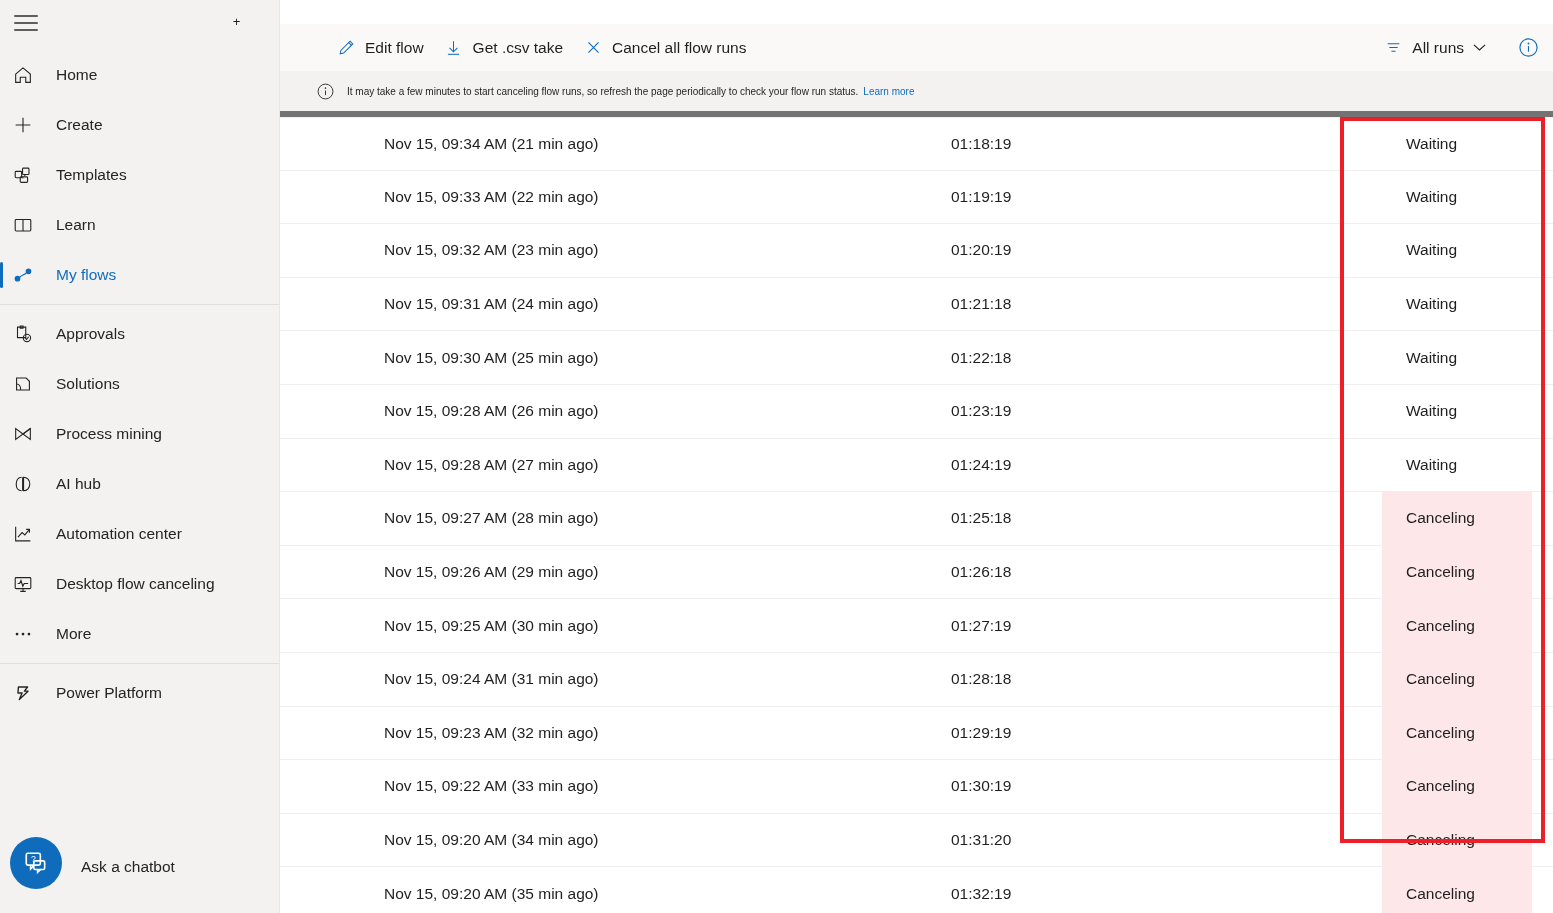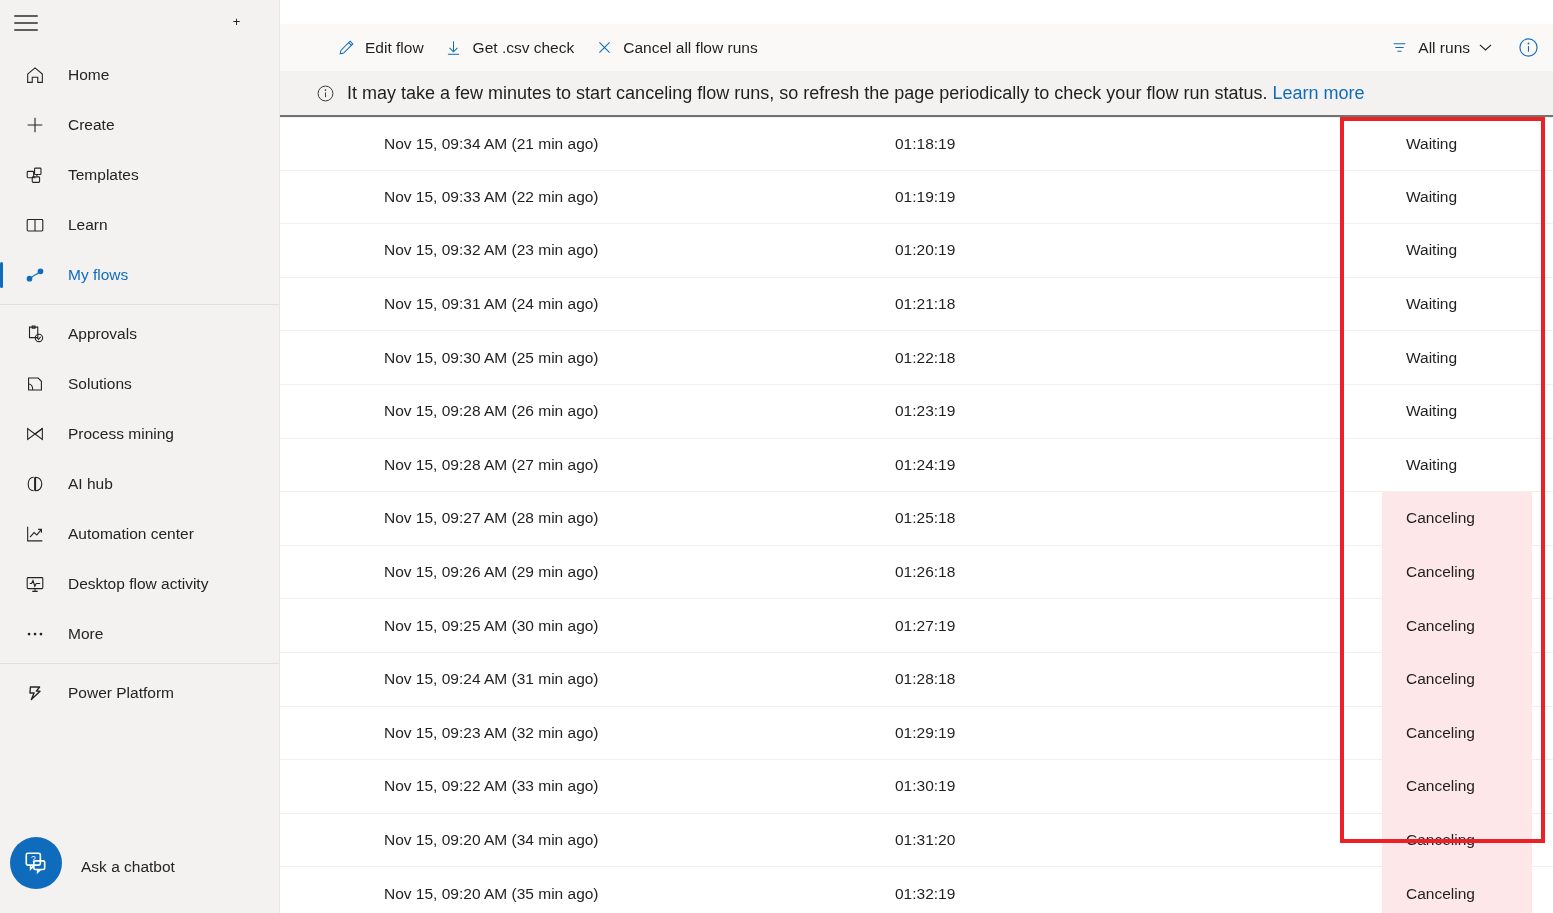--- a/index.html
+++ b/index.html
@@ -31,21 +31,21 @@
     position: absolute; left: 232px; top: 17px;
     width: 9px; height: 9px; color: #201f1e;
     font-size: 13px; line-height: 9px; text-align: center;
   }
 
   .nav-list { padding-top: 4px; }
   .nav-item {
     position: relative;
     height: 50px;
     display: flex; align-items: center;
-    padding-left: 24px;
+    padding-left: 12px;
     cursor: pointer;
     color: #242424;
     font-size: 15.5px;
   }
   .nav-item .nav-icon {
     width: 34px; min-width: 34px; height: 26px;
     display: flex; align-items: center; justify-content: flex-start;
     margin-right: 10px;
     color: #242424;
   }
@@ -78,46 +78,46 @@
     height: 47px; background: #faf9f8;
     display: flex; align-items: center;
     padding-left: 46px; position: relative;
   }
   .tb-btn {
     display: flex; align-items: center; height: 40px;
     padding: 0 10px; cursor: pointer;
     font-size: 15.5px; color: #201f1e; white-space: nowrap;
   }
   .tb-icon { width: 20px; height: 20px; margin-right: 9px; display: flex; align-items: center; justify-content: center; color: #0f6cbd; }
-  .tb-right { position: absolute; right: 10px; display: flex; align-items: center; }
+  .tb-right { position: absolute; right: 10px; display: flex; align-items: center; gap: 6px; }
   .chev { margin-left: 9px; color: #201f1e; display: flex; align-items: center; }
   .info-circ { margin-left: 16px; margin-right: 4px; cursor: pointer; display: flex; align-items: center; }
 
   .msgbar {
     height: 46px; background: #f3f2f1;
     display: flex; align-items: center;
     padding-left: 36px;
-    font-size: 18px; color: #201f1e;
-    border-bottom: 2px solid #737373;
+    font-size: 10px; color: #201f1e;
+    border-bottom: 6px solid #737373;
   }
   .msg-icon { margin-right: 12px; display: flex; align-items: center; color: #323130; }
   .msg-link { color: #0f6cbd; margin-left: 5px; cursor: pointer; }
 
   
   .table-wrap { position: relative; height: 820px; background: #ffffff; }
   .grid-row {
     position: relative;
     height: 53.6px;
     display: flex; align-items: center;
     border-bottom: 1px solid #f0efee;
     font-size: 15.5px; color: #201f1e;
   }
   .grid-row:first-child { border-top: 1px solid #f0efee; }
   .cell-time { position: absolute; left: 104px; white-space: nowrap; }
-  .cell-dur  { position: absolute; left: 615px; white-space: nowrap; }
+  .cell-dur  { position: absolute; left: 671px; white-space: nowrap; }
   .cell-status {
     position: absolute; left: 1102px;
     width: 150px; height: 53.6px;
     display: flex; align-items: center;
     padding-left: 24px;
     white-space: nowrap;
   }
   .grid-row.canceling .cell-status { background: #fde7e9; }
 
   .redbox {
@@ -242,21 +242,21 @@
           <span class="nav-label">Automation center</span>
         </div>
         <div class="nav-item">
           <span class="nav-icon">
             <svg width="22" height="22" viewBox="0 0 24 24" fill="none" stroke="currentColor" stroke-width="1.2">
               <rect x="3.5" y="5" width="17" height="12" rx="1"></rect>
               <path d="M6.2 11.4 L8.3 11.4 L9.8 8.2 L11.8 14.4 L13.3 11.4 L17.6 11.4"></path>
               <path d="M9 20 L15 20 M12 17 L12 20"></path>
             </svg>
           </span>
-          <span class="nav-label">Desktop flow activity</span>
+          <span class="nav-label">Desktop flow canceling</span>
         </div>
         <div class="nav-item">
           <span class="nav-icon">
             <svg width="22" height="22" viewBox="0 0 24 24" fill="currentColor">
               <circle cx="5.5" cy="12" r="1.5"></circle>
               <circle cx="12" cy="12" r="1.5"></circle>
               <circle cx="18.5" cy="12" r="1.5"></circle>
             </svg>
           </span>
           <span class="nav-label">More</span>
@@ -300,21 +300,21 @@
       </div>
 
       <div class="tb-btn">
         <span class="tb-icon">
           <svg width="17" height="18" viewBox="0 0 20 20" fill="none" stroke="#0f6cbd" stroke-width="1.2">
             <path d="M10 2 L10 14.2"></path>
             <path d="M5.4 9.8 L10 14.4 L14.6 9.8"></path>
             <path d="M3.4 17.4 L16.6 17.4"></path>
           </svg>
         </span>
-        <span>Get .csv check</span>
+        <span>Get .csv take</span>
       </div>
 
       <div class="tb-btn">
         <span class="tb-icon">
           <svg width="17" height="17" viewBox="0 0 20 20" fill="none" stroke="#0f6cbd" stroke-width="1.3">
             <path d="M4 4 L16 16 M16 4 L4 16"></path>
           </svg>
         </span>
         <span>Cancel all flow runs</span>
       </div>

